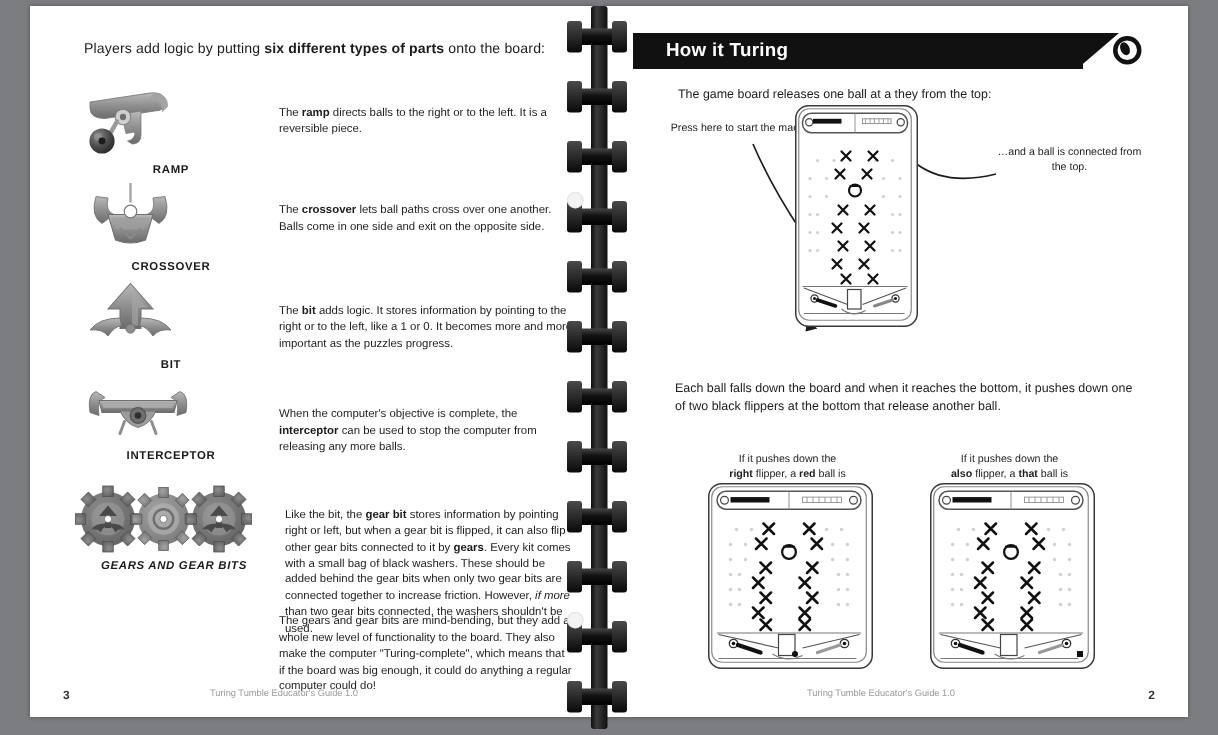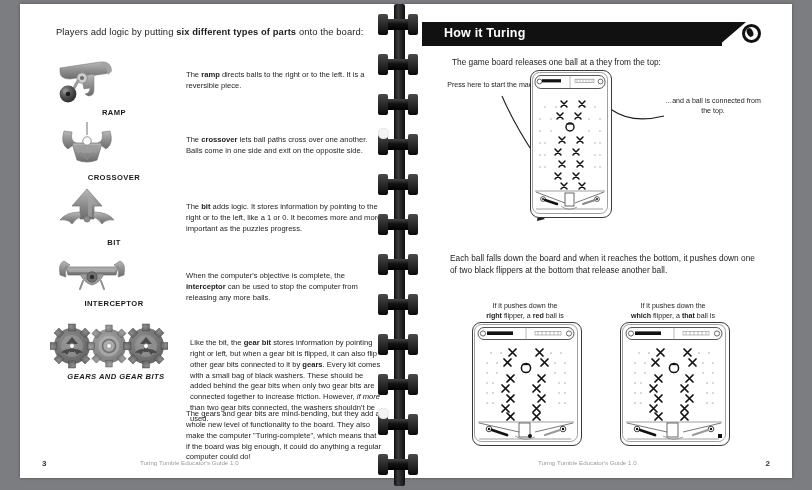--- a/index.html
+++ b/index.html
@@ -340,21 +340,21 @@
 
     <div class="rp-text" style="left:48px;top:248px;width:306px;">Each ball falls down the board and when it reaches the bottom, it pushes down one of two black flippers at the bottom that release another ball.</div>
 
     <div class="rp-note" style="left:58px;top:297px;width:130px;">
       <span>If it pushes down the </span><br>
       <span><b>right</b> flipper, a <b>red</b> ball is</span><br>
       <span>released.</span>
     </div>
     <div class="rp-note" style="left:206px;top:297px;width:130px;">
       <span>If it pushes down the </span><br>
-      <span><b>which</b> flipper, a <b>that</b> ball is</span><br>
+      <span><b>also</b> flipper, a <b>that</b> ball is</span><br>
       <span>released.</span>
     </div>
 
     <div class="board" style="left:70px;top:318px;width:108px;height:122px;">
       <svg width="106" height="120" viewBox="0 0 106 120">
         <rect x="1.5" y="1.5" width="103" height="117" rx="7" fill="#fff" stroke="#888" stroke-width="0.8"></rect>
         <rect x="5" y="4.5" width="96" height="12" rx="6" fill="#fff" stroke="#555" stroke-width="1"></rect>
         <circle cx="10" cy="10.5" r="2.6" fill="none" stroke="#444" stroke-width="0.8"></circle>
         <circle cx="96" cy="10.5" r="2.6" fill="none" stroke="#444" stroke-width="0.8"></circle>
         <rect x="14" y="8.4" width="26" height="3.6" fill="#111"></rect>

